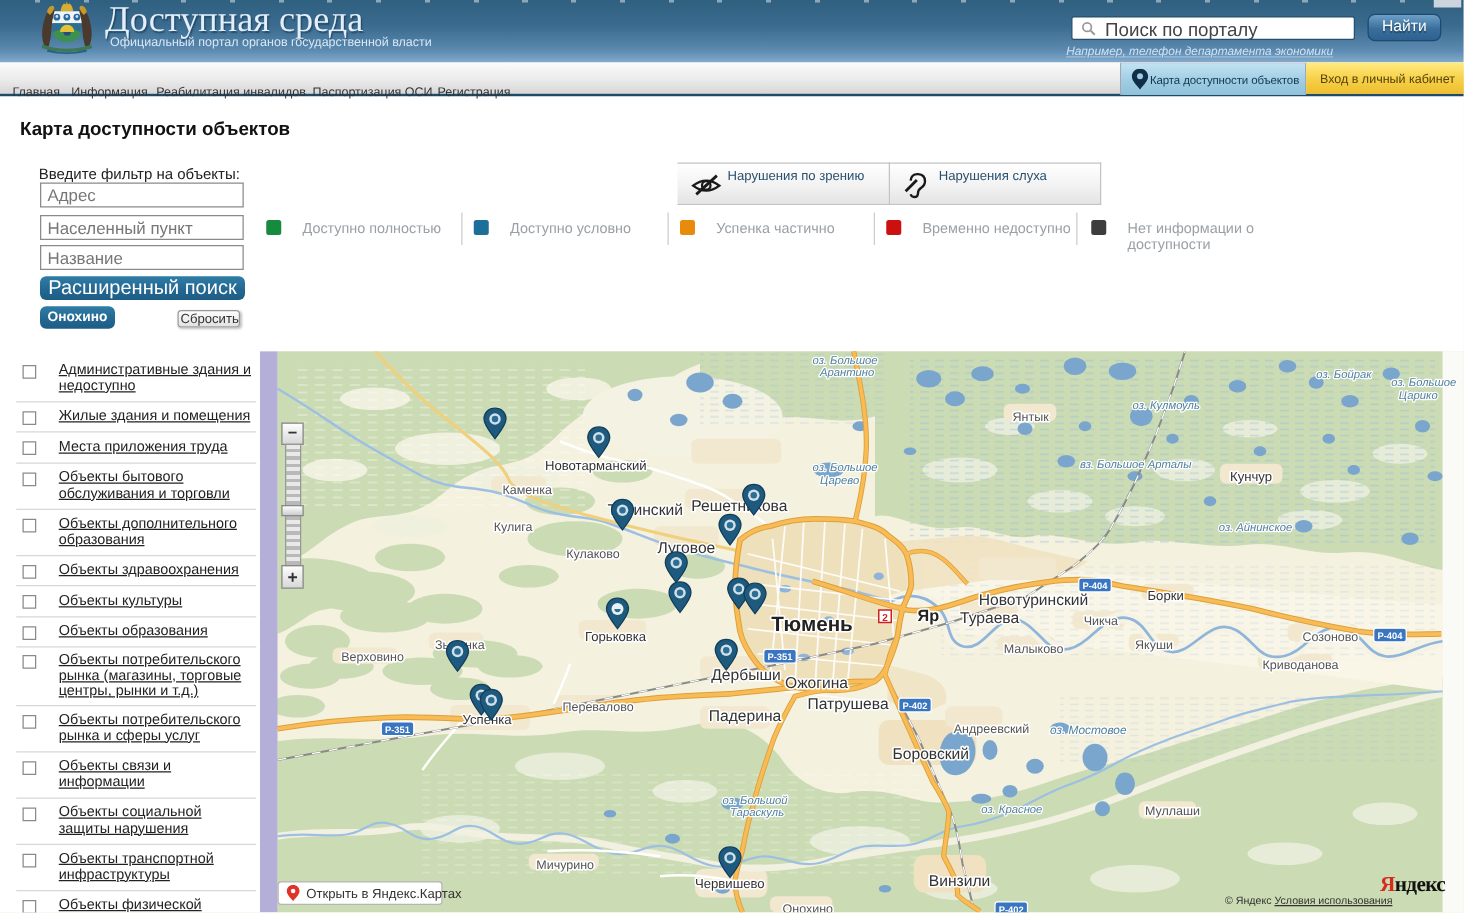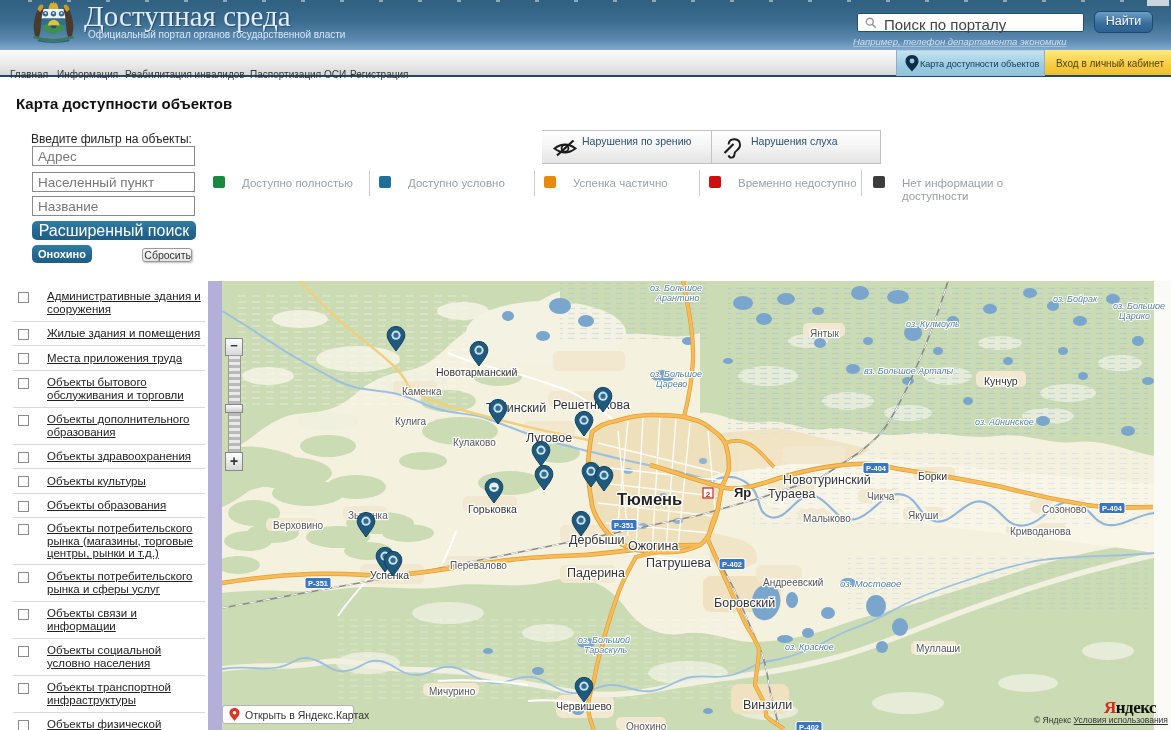--- a/index.html
+++ b/index.html
@@ -40,21 +40,21 @@
 #sidebar{position:absolute;left:13px;top:281px;width:192px}
 .si{position:relative;border-bottom:1px solid #d8d8d8;padding:5.5px 2px 5.5px 0}
 .si.f{padding-top:9px}
 .si.f .cb{top:11px}
 .si .cb{position:absolute;left:5px;top:7px;width:9px;height:9px;border:1px solid #8a8a8a;background:#fff}
 .si a{display:block;margin-left:34px;font-size:11.5px;color:#222;text-decoration:underline;line-height:12.5px}
 #map{position:absolute;left:208px;top:281px;width:963px;height:449px;background:#f5f1df}
 #ymbtn{position:absolute;left:14px;top:424px;width:130px;height:17px;background:#fff;border:1px solid #b5b5b5;border-radius:3px}
 #ymbtn span{position:absolute;left:22px;top:3px;font-size:10.5px;color:#333;white-space:nowrap}
 #ylogo{position:absolute;left:896px;top:417px;font-size:17px;font-weight:bold;color:#111;font-family:"Liberation Serif",serif;letter-spacing:-0.5px}
-#ycopy{position:absolute;left:826px;top:434px;font-size:8.5px;color:#333;white-space:nowrap}
+#ycopy{position:absolute;left:772px;top:434px;font-size:8.5px;color:#333;white-space:nowrap}
 #ycopy a{color:#333;text-decoration:underline}
 </style></head>
 <body>
 <div id="header">
   <div id="topticks"></div>
     <div id="corner"></div>
   <svg id="gerb" width="58" height="43" viewBox="0 0 58 43" style="position:absolute;left:25px;top:1px">
     <g>
       <path d="M23.5,8 q0.5,-5 3,-6.5 q1.2,2.5 2,-1.5 q0.8,4 2,1.5 q2.5,1.5 3,6.5 z" fill="#d8ae2e"></path>
       <rect x="15.5" y="8" width="26" height="9.5" rx="1.5" fill="#f2f5f8"></rect>
@@ -157,21 +157,21 @@
     </div>
   <div class="lgdiv" style="left:657px"></div>
   <div class="lg" style="left:660px">
       <div class="sq" style="background:#3d3d3d"></div>
       <span>Нет информации о доступности</span>
     </div>
 </div>
 <div id="sidebar">
   <div class="si f">
       <div class="cb"></div>
-      <a>Административные здания и сооружения</a>
+      <a>Административные здания и недоступно</a>
     </div>
   <div class="si">
       <div class="cb"></div>
       <a>Жилые здания и помещения</a>
     </div>
   <div class="si">
       <div class="cb"></div>
       <a>Места приложения труда</a>
     </div>
   <div class="si">
@@ -201,21 +201,21 @@
   <div class="si">
       <div class="cb"></div>
       <a>Объекты потребительского рынка и сферы услуг</a>
     </div>
   <div class="si">
       <div class="cb"></div>
       <a>Объекты связи и информации</a>
     </div>
   <div class="si">
       <div class="cb"></div>
-      <a>Объекты социальной условно населения</a>
+      <a>Объекты социальной защиты нарушения</a>
     </div>
   <div class="si">
       <div class="cb"></div>
       <a>Объекты транспортной инфраструктуры</a>
     </div>
   <div class="si">
       <div class="cb"></div>
       <a>Объекты физической культуры и спорта</a>
     </div>
 </div>

